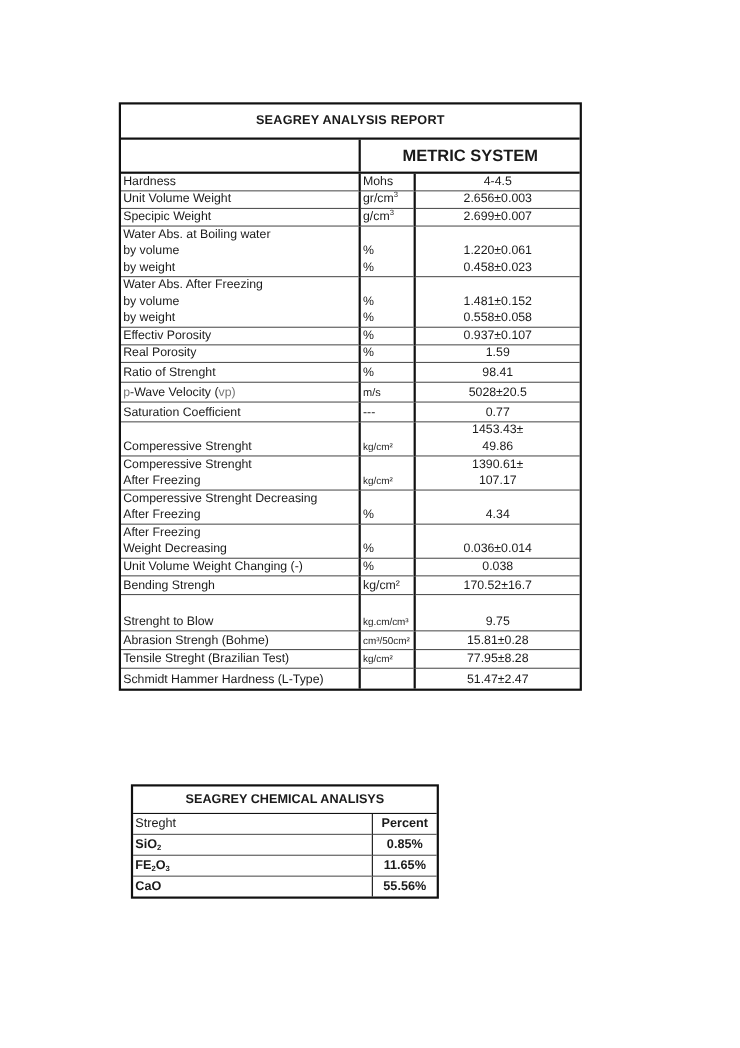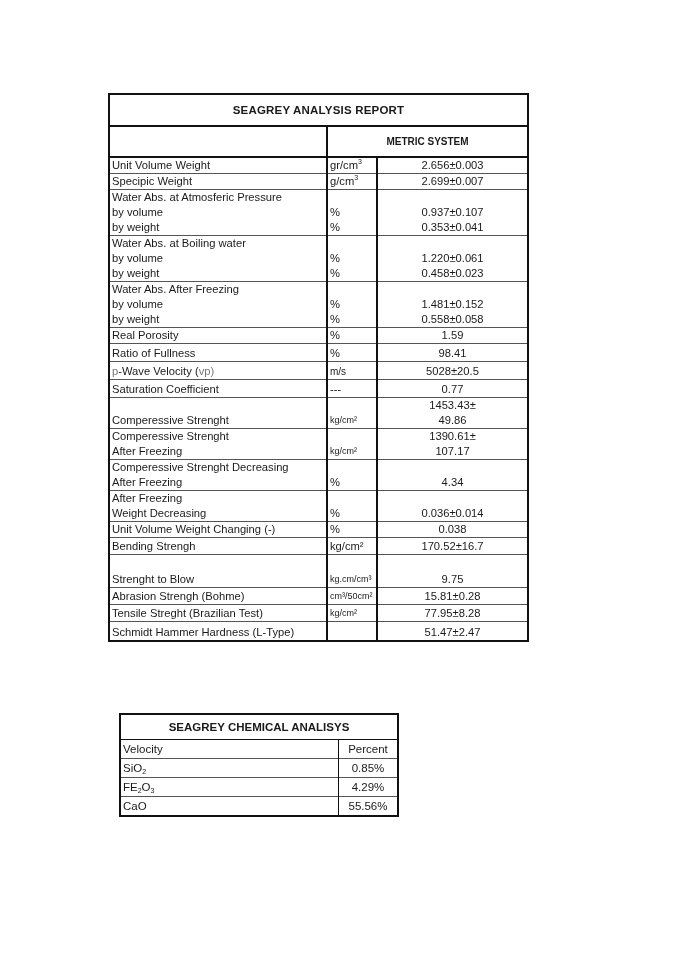--- a/index.html
+++ b/index.html
@@ -6,86 +6,74 @@
   body { width: 673px; height: 953px; position: relative; overflow: hidden;
          font-family: "Liberation Sans", sans-serif; color: #1a1a1a; }
   .sheet { position: absolute; left: 108px; top: 93px; width: 421px;
            border: 2px solid #111; box-sizing: border-box; }
   .title-row { height: 30px; border-bottom: 2px solid #111; display: flex;
                align-items: center; justify-content: center;
                font-size: 11.5px; font-weight: bold; letter-spacing: 0.2px; }
   .header-row { height: 29px; border-bottom: 2px solid #111; display: flex; }
   .header-row .hl { width: 216px; border-right: 2px solid #111; }
   .header-row .hr { flex: 1; display: flex; align-items: center; justify-content: center;
-                    font-size: 10px; font-weight: bold; }
+                    font-size: 15px; font-weight: bold; }
   table.main { border-collapse: collapse; width: 100%; font-size: 11.2px; }
   table.main td { padding: 0 0 0 2px; vertical-align: bottom; line-height: 15px; }
   table.main td.c1 { width: 214px; }
   table.main td.c2 { width: 46px; border-left: 2px solid #111; border-right: 2px solid #111; padding-left: 2px; }
   table.main td.c3 { text-align: center; padding: 0; }
   table.main tr { border-bottom: 1px solid #555; }
   table.main tr:last-child { border-bottom: none; }
   .small { font-size: 10px; }
   .unit-small { font-size: 9px; }
   .italic-grey { color: #777; }
   .line { display: block; height: 15px; }
   sup { font-size: 7px; line-height: 0; vertical-align: 5px; }
   sub { font-size: 7px; line-height: 0; vertical-align: -2px; }
 
   .chem { position: absolute; left: 119px; top: 713px; width: 280px;
           border: 2px solid #111; box-sizing: border-box; }
   .chem .ctitle { height: 24px; border-bottom: 1px solid #111; display: flex;
                   align-items: center; justify-content: center;
                   font-size: 11.5px; font-weight: bold; }
   table.chemt { border-collapse: collapse; width: 100%; font-size: 11.5px; }
-  table.chemt td { height: 18px; padding: 0 0 0 2px; line-height: 18px; }
+  table.chemt td { height: 18px; padding: 0 0 0 2px; line-height: 18px; font-weight: bold; }
   table.chemt td.p { width: 58px; border-left: 1px solid #111; text-align: center; padding: 0; }
   table.chemt tr { border-bottom: 1px solid #555; }
   table.chemt tr:last-child { border-bottom: none; }
 </style>
 </head>
 <body>
 
 <div class="sheet">
   <div class="title-row">SEAGREY ANALYSIS REPORT</div>
   <div class="header-row">
     <div class="hl"></div>
     <div class="hr">METRIC SYSTEM</div>
   </div>
   <table class="main">
     <tbody>
+        <tr>
+      <td class="c1">Hardness</td>
+      <td class="c2">Mohs</td>
+      <td class="c3">4-4.5</td>
+    </tr>
     <tr>
       <td class="c1">Unit Volume Weight</td>
       <td class="c2"><span>gr/cm</span><sup>3</sup></td>
       <td class="c3">2.656±0.003</td>
     </tr>
     <tr>
       <td class="c1">Specipic Weight</td>
       <td class="c2"><span>g/cm</span><sup>3</sup></td>
       <td class="c3">2.699±0.007</td>
     </tr>
     <tr>
       <td class="c1">
-        <span class="line">Water Abs. at Atmosferic Pressure</span>
-        <span class="line">by volume</span>
-        <span class="line">by weight</span>
-      </td>
-      <td class="c2">
-        <span class="line"></span>
-        <span class="line">%</span>
-        <span class="line">%</span>
-      </td>
-      <td class="c3">
-        <span class="line"></span>
-        <span class="line">0.937±0.107</span>
-        <span class="line">0.353±0.041</span>
-      </td>
-    </tr>
-    <tr>
-      <td class="c1">
         <span class="line">Water Abs. at Boiling water</span>
         <span class="line">by volume</span>
         <span class="line">by weight</span>
       </td>
       <td class="c2">
         <span class="line"></span>
         <span class="line">%</span>
         <span class="line">%</span>
       </td>
       <td class="c3">
@@ -105,26 +93,31 @@
         <span class="line">%</span>
         <span class="line">%</span>
       </td>
       <td class="c3">
         <span class="line"></span>
         <span class="line">1.481±0.152</span>
         <span class="line">0.558±0.058</span>
       </td>
     </tr>
     <tr>
+      <td class="c1">Effectiv Porosity</td>
+      <td class="c2">%</td>
+      <td class="c3">0.937±0.107</td>
+    </tr>
+    <tr>
       <td class="c1">Real Porosity</td>
       <td class="c2">%</td>
       <td class="c3">1.59</td>
     </tr>
     <tr style="height:18px">
-      <td class="c1">Ratio of Fullness</td>
+      <td class="c1">Ratio of Strenght</td>
       <td class="c2">%</td>
       <td class="c3">98.41</td>
     </tr>
     <tr style="height:18px">
       <td class="c1"><span class="italic-grey" style="font-style:normal">p</span><span>-Wave Velocity (</span><span class="italic-grey">vp</span><span class="italic-grey" style="font-style:normal">)</span></td>
       <td class="c2 small">m/s</td>
       <td class="c3">5028±20.5</td>
     </tr>
     <tr style="height:18px">
       <td class="c1">Saturation Coefficient</td>
@@ -198,30 +191,30 @@
     </tr>
   </tbody>
     </table>
 </div>
 
 <div class="chem">
   <div class="ctitle">SEAGREY CHEMICAL ANALISYS</div>
   <table class="chemt">
     <tbody>
         <tr>
-      <td style="font-weight:normal">Velocity</td>
+      <td style="font-weight:normal">Streght</td>
       <td class="p">Percent</td>
     </tr>
     <tr>
       <td><span>SiO</span><sub>2</sub><span></span><sub></sub></td>
       <td class="p">0.85%</td>
     </tr>
     <tr>
       <td><span>FE</span><sub>2</sub><span>O</span><sub>3</sub></td>
-      <td class="p">4.29%</td>
+      <td class="p">11.65%</td>
     </tr>
     <tr>
       <td><span>CaO</span><sub></sub><span></span><sub></sub></td>
       <td class="p">55.56%</td>
     </tr>
   </tbody>
     </table>
 </div>
 
 </body></html>

